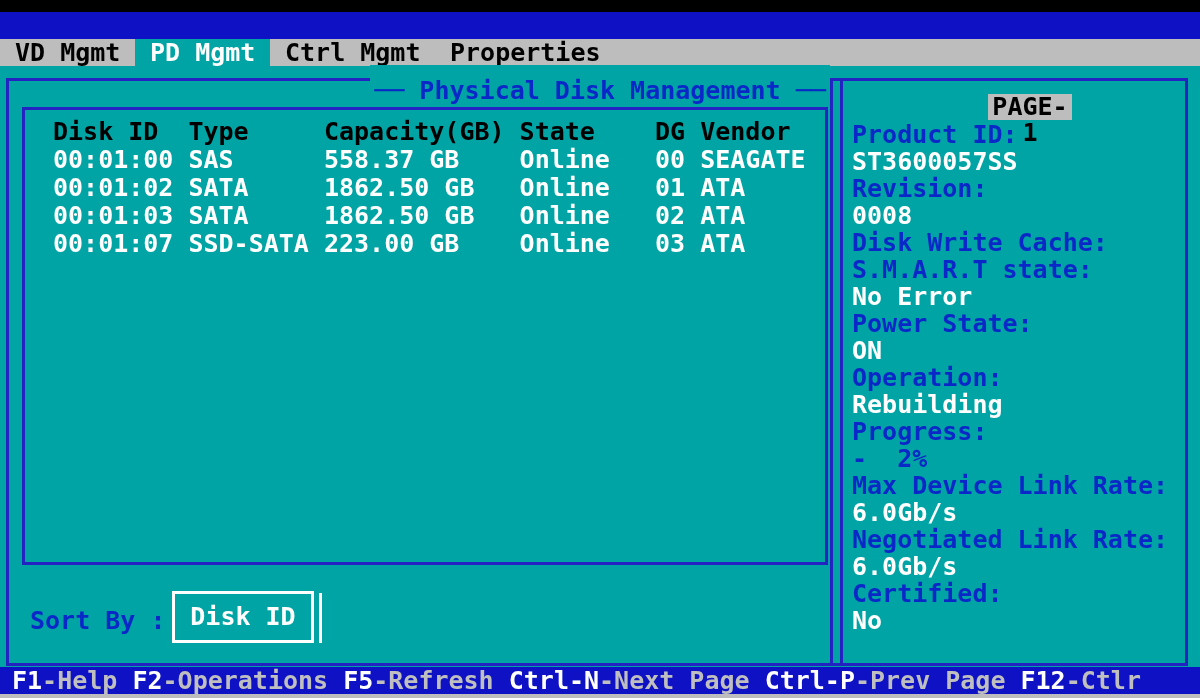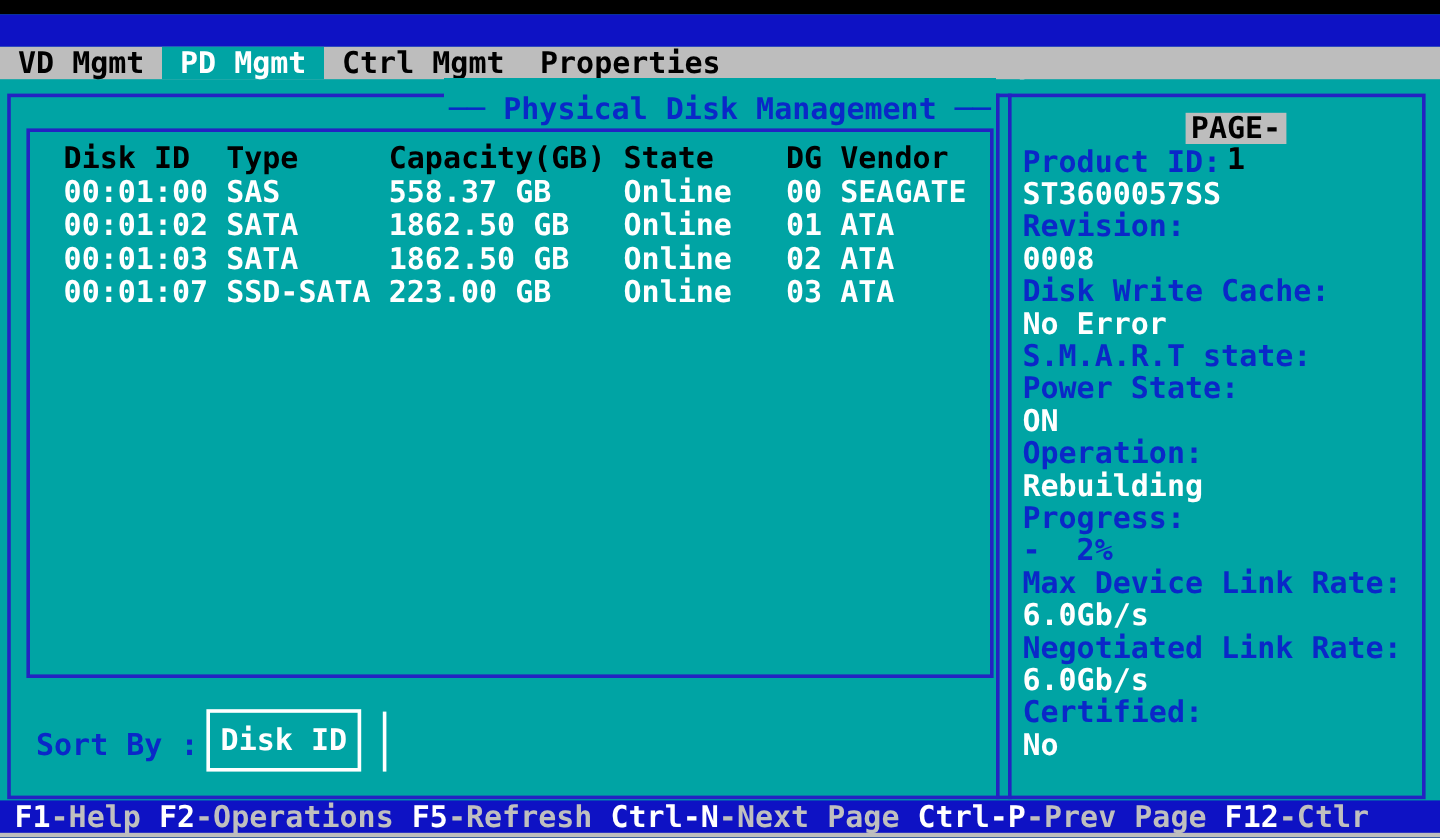--- a/index.html
+++ b/index.html
@@ -34,21 +34,21 @@
   #divider-a{left:830px;top:78px;width:3px;height:588px;background:var(--border-blue);}
   #divider-b{left:840px;top:78px;width:3px;height:588px;background:var(--border-blue);}
   #page-badge{left:988px;top:94px;width:84px;height:26px;background:var(--menu-gray);
     color:#000;line-height:26px;text-align:center;}
   #details{left:852px;top:121px;width:334px;}
   .dline{height:27px;line-height:27px;white-space:pre;}
   .dlabel{color:var(--label-blue);}
   .dvalue{color:var(--white);}
   .dvalue.blue{color:var(--label-blue);}
   #sort-label{left:30px;top:607px;height:27px;line-height:27px;color:var(--label-blue);white-space:pre;}
-  #sort-box{left:172px;top:591px;width:129px;height:52px;border:3px solid var(--white);
+  #sort-box{left:172px;top:591px;width:142px;height:52px;border:3px solid var(--white);
     box-sizing:border-box;color:var(--white);text-align:center;line-height:46px;}
   #sort-box-shadow{left:319px;top:593px;width:3px;height:50px;background:var(--white);}
   #footer-bar{left:0;top:667px;width:1200px;height:33px;background:var(--bar-blue);
     line-height:27px;white-space:pre;padding-left:12px;box-sizing:border-box;}
   .fkey{color:var(--white);}
   .fdesc{color:var(--footer-desc-gray);}
   #bottom-strip{left:0;top:694px;width:1200px;height:4px;background:var(--menu-gray);}
 </style>
 </head>
 <body>
@@ -88,22 +88,22 @@
   <div id="divider-b" class="abs"></div>
 
   <div id="page-badge" class="abs">PAGE-1</div>
 
   <div id="details" class="abs">
       <div class="dline dlabel">Product ID:</div>
       <div class="dline dvalue">ST3600057SS</div>
       <div class="dline dlabel">Revision:</div>
       <div class="dline dvalue">0008</div>
       <div class="dline dlabel">Disk Write Cache:</div>
+      <div class="dline dlabel">S.M.A.R.T state:</div>
       <div class="dline dvalue">No Error</div>
-      <div class="dline dlabel">S.M.A.R.T state:</div>
       <div class="dline dlabel">Power State:</div>
       <div class="dline dvalue">ON</div>
       <div class="dline dlabel">Operation:</div>
       <div class="dline dvalue">Rebuilding</div>
       <div class="dline dlabel">Progress:</div>
       <div class="dline dvalue blue">-  2%</div>
       <div class="dline dlabel">Max Device Link Rate:</div>
       <div class="dline dvalue">6.0Gb/s</div>
       <div class="dline dlabel">Negotiated Link Rate:</div>
       <div class="dline dvalue">6.0Gb/s</div>

